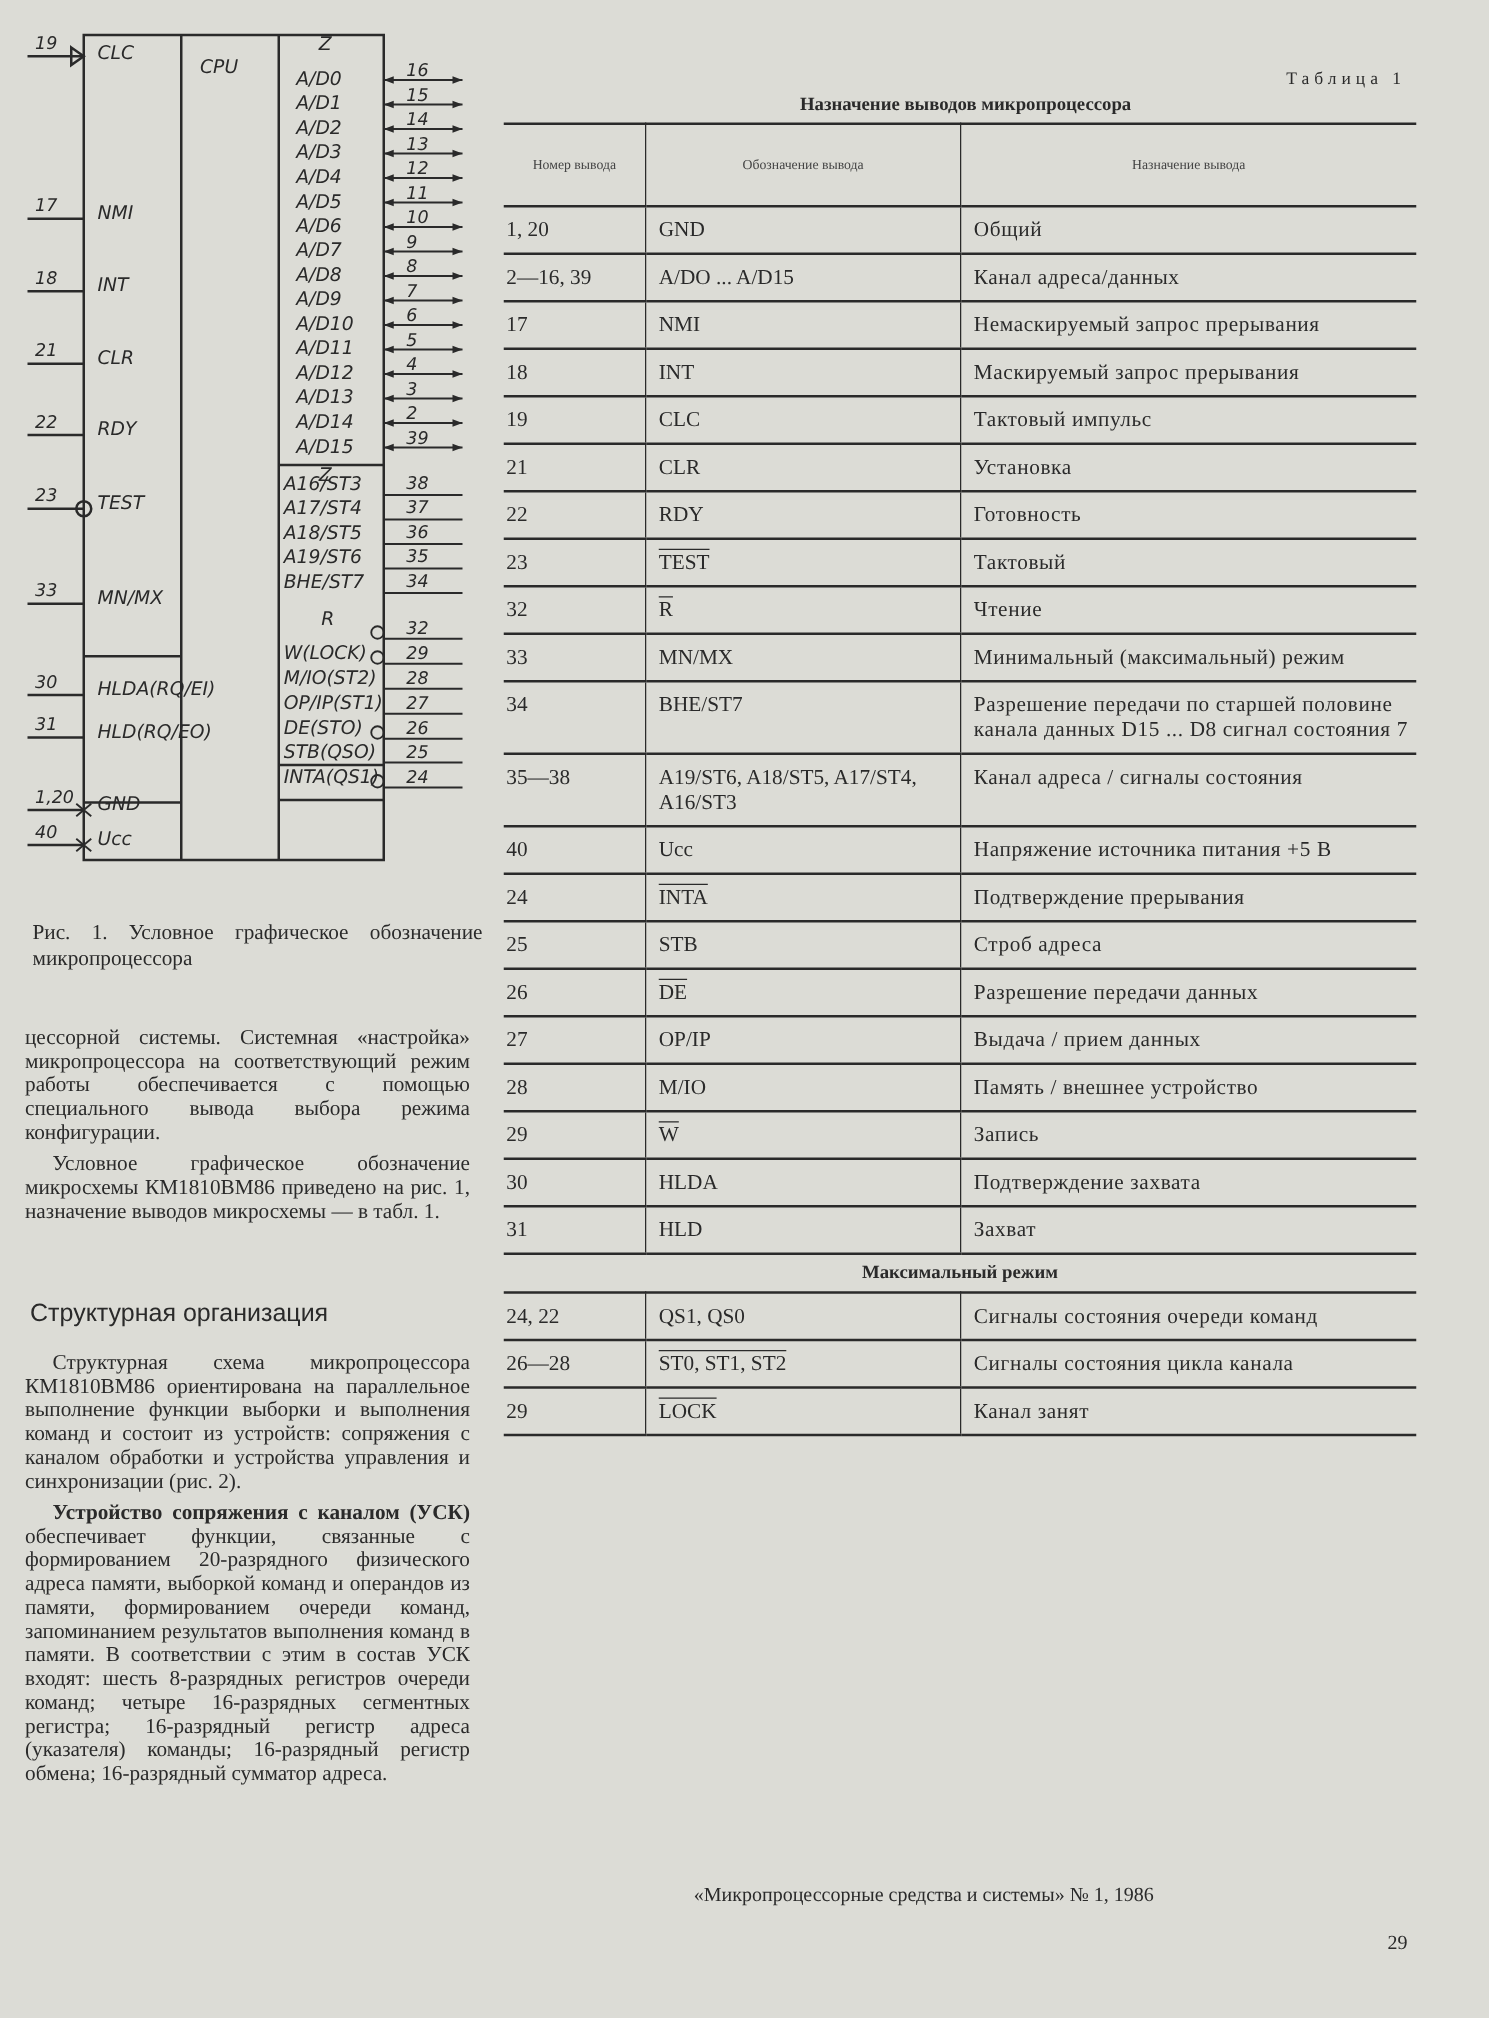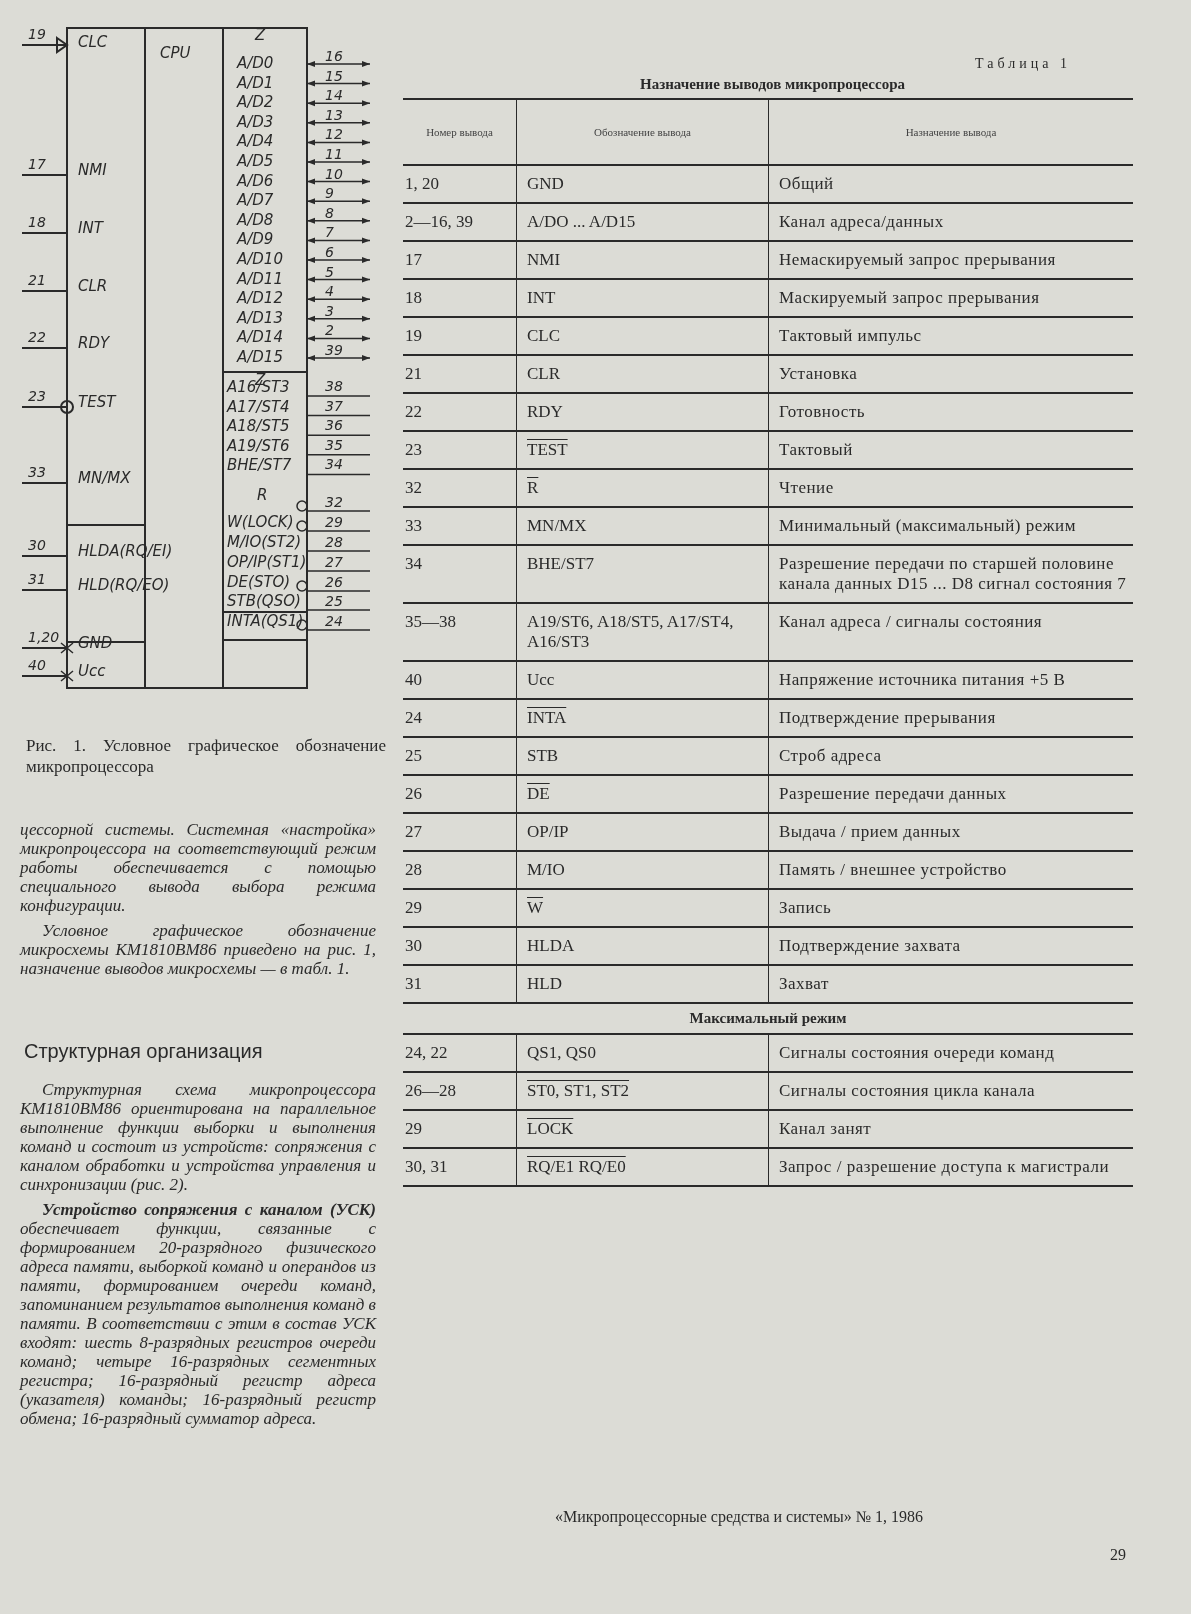--- a/index.html
+++ b/index.html
@@ -15,29 +15,29 @@
   .figure { position:absolute; left:0; top:0; width:380px; height:720px; }
   .figure svg { position:absolute; left:0; top:0; }
   .fig-text { font-family:"DejaVu Sans", sans-serif; font-style:italic; font-size:15px; fill:#2a2a2a; }
   .fig-num { font-family:"DejaVu Sans", sans-serif; font-style:italic; font-size:14px; fill:#2a2a2a; }
   .caption {
     position:absolute; left:26px; top:735px; width:360px;
     font-size:17px; line-height:21px; text-align:justify;
   }
   
   .left-col { position:absolute; left:20px; width:368px; font-size:17px; line-height:19px; }
-  .para { text-align:justify; margin:0 12px 6px 0;font-style:italic; }
+  .para { text-align:justify; margin:0 12px 6px 0; }
   .para.indent { text-indent:22px; }
   .section-heading {
     position:absolute; left:24px; top:1040px;
     font-family:"Liberation Sans", sans-serif; font-size:20px; font-weight:normal;
   }
   .bold { font-weight:bold; }
   
-  .table-label { position:absolute; left:975px; top:56px; font-size:14px; letter-spacing:4px; }
+  .table-label { position:absolute; left:1029px; top:56px; font-size:14px; letter-spacing:4px; }
   .table-title { position:absolute; left:405px; top:76px; width:735px; text-align:center; font-size:15px; font-weight:bold; }
   .table {
     position:absolute; left:403px; top:98px; width:730px;
     border-collapse:collapse; font-size:17px;
   }
   .table td, .table th { vertical-align:top; padding:8px 6px 8px 10px; border-bottom:2px solid #2a2a2a; }
   .table th { font-size:11px; font-weight:normal; color:#444; vertical-align:middle; padding:26px 6px; }
   .table thead tr { border-top:2px solid #2a2a2a; }
   .table td.c2, .table td.c3, .table th.c2, .table th.c3 { border-left:1.5px solid #2a2a2a; }
   .table td.c1 { width:105px; padding-left:2px; }
@@ -350,23 +350,18 @@
         <tr>
           <td class="c1"><span>26—28</span></td>
           <td class="c2"><span class="ov">ST0, ST1, ST2</span></td>
           <td class="c3"><span>Сигналы состояния цикла канала</span></td>
         </tr>
         <tr>
           <td class="c1"><span>29</span></td>
           <td class="c2"><span class="ov">LOCK</span></td>
           <td class="c3"><span>Канал занят</span></td>
         </tr>
-        <tr>
-          <td class="c1"><span>30, 31</span></td>
-          <td class="c2"><span class="ov">RQ/E1 RQ/E0</span></td>
-          <td class="c3"><span>Запрос / разрешение доступа к магистрали</span></td>
-        </tr>
       </tbody>
   </table>
 
   <div class="footer">«Микропроцессорные средства и системы» № 1, 1986</div>
   <div class="page-num">29</div>
 </div>
 
 </body></html>

